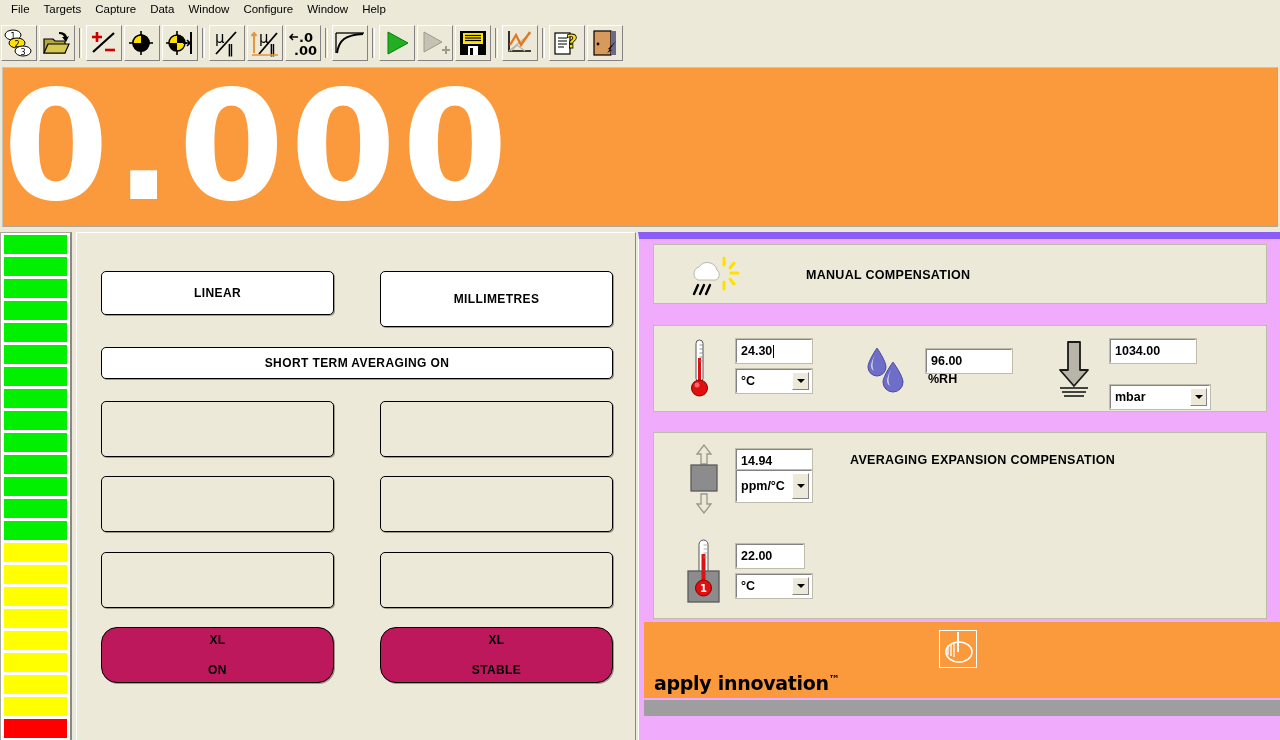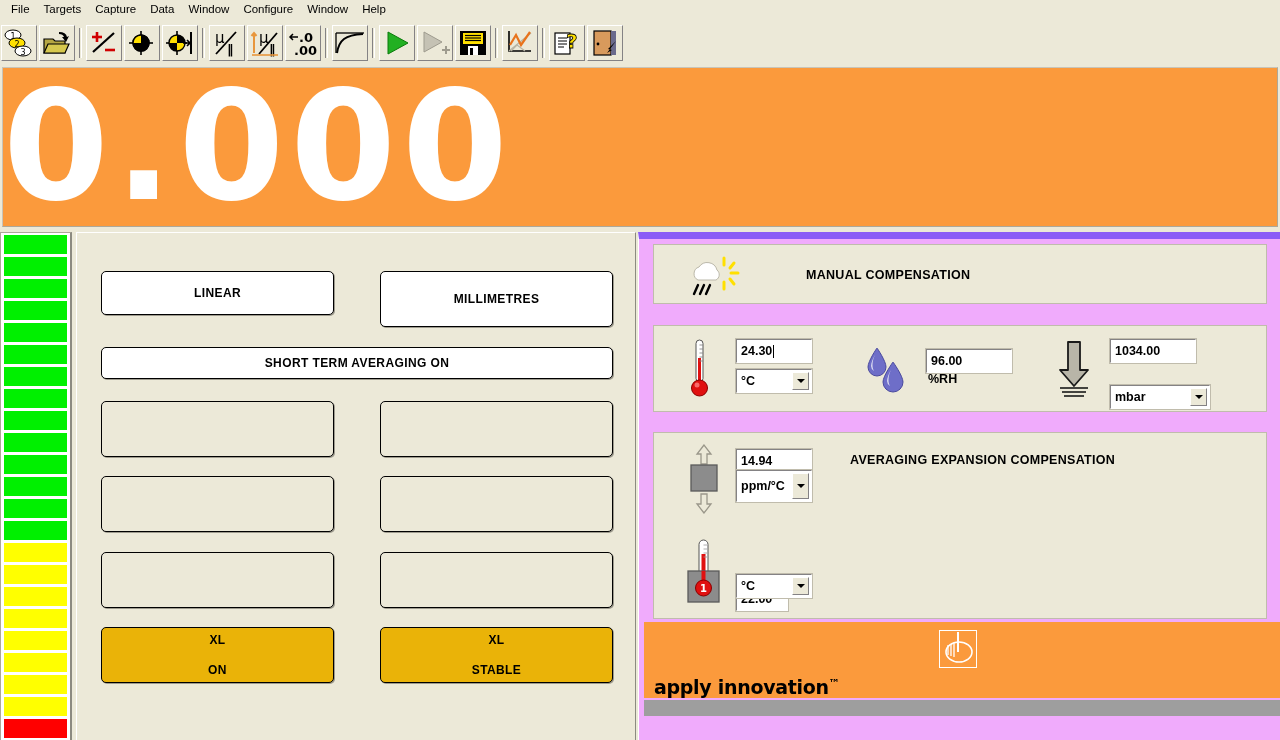--- a/index.html
+++ b/index.html
@@ -146,21 +146,21 @@
     align-items: center;
     justify-content: center;
     font-size: 12px;
     font-weight: bold;
     color: #000;
     letter-spacing: 0.4px;
     box-shadow: 1px 1px 0 #9E9B8E;
     cursor: default;
   }
   .ctl-btn.blank { background: #ECE9D8; }
-  .ctl-btn.green { background: #eab308; }
+  .ctl-btn.green { background: #be185d; border-radius: 16px; }
   .ctl-btn.green .l1 { margin-bottom: 16px; }
 
   
   #right-panel {
     position: absolute;
     left: 638px; top: 232px;
     width: 642px; height: 508px;
     background: #f0abfc;
     border-top: 7px solid #8b5cf6;
     border-left: 1px solid #FFFFFF;
@@ -267,21 +267,21 @@
     font-size: 15px;
     vertical-align: super;
     letter-spacing: 0;
   }
   #logo-tag {
     position: absolute;
     left: 10px; top: 48px;
     font-family: "DejaVu Sans", sans-serif;
     font-weight: bold;
     font-size: 19px;
-    line-height: 28px;
+    line-height: 20px;
     color: #000000;
     letter-spacing: -0.3px;
   }
   #logo-tm { font-size: 11px; vertical-align: super; }
   #logo-mark {
     position: absolute;
     left: 295px; top: 8px;
     width: 38px; height: 38px;
     border: 1.5px solid #FFFFFF;
     box-sizing: border-box;
@@ -645,21 +645,21 @@
           <line x1="19.5" y1="7" x2="23" y2="7"></line>
           <line x1="19.5" y1="11" x2="23" y2="11"></line>
           <line x1="19.5" y1="15" x2="23" y2="15"></line>
           <line x1="19.5" y1="19" x2="23" y2="19"></line>
         </g>
         <rect x="4" y="33" width="31" height="31" fill="#8C8C8C" stroke="#5A5A5A" stroke-width="1.3"></rect>
         <rect x="17.5" y="33" width="4" height="14" fill="#E01010"></rect>
         <circle cx="19.5" cy="50" r="8" fill="#E01010" stroke="#8A0000" stroke-width="1"></circle>
         <text x="19.5" y="54" font-family="DejaVu Sans" font-size="10" font-weight="bold" text-anchor="middle" fill="#FFFFFF">1</text>
       </svg>
-      <div class="txt-field" style="position:absolute; left:82px; top:111px; width:52px; height:24px;margin-top:43px;">
+      <div class="txt-field" style="position:absolute; left:82px; top:111px; width:68px; height:24px;">
         <span>22.00</span>
       </div>
       <div class="combo" style="position:absolute; left:82px; top:141px; width:76px; height:24px;">
         <span>°C</span>
         <span class="combo-arrow">
             <i></i>
           </span>
       </div>
     </div>
 

